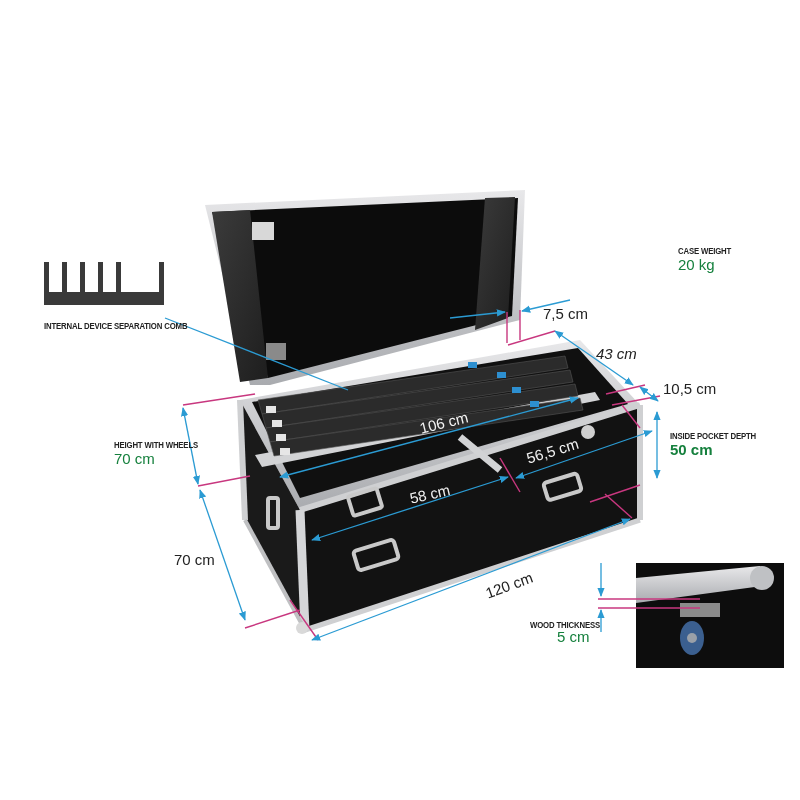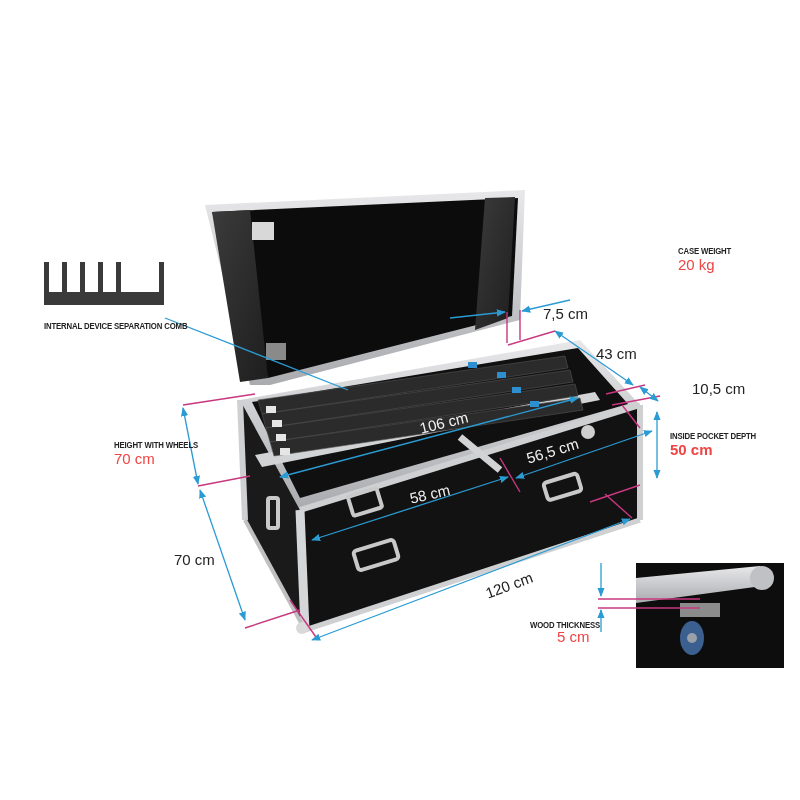--- a/index.html
+++ b/index.html
@@ -1,20 +1,20 @@
 <!DOCTYPE html>
 <html><head>
 <meta charset="utf-8">
 <style>
   html, body { margin:0; padding:0; background:#ffffff; }
   body { width:800px; height:800px; position:relative; overflow:hidden; font-family:"Liberation Sans", sans-serif; }
   .stage { position:absolute; left:0; top:0; width:800px; height:800px; }
   .lbl { position:absolute; color:#222; font-family:"Liberation Sans", sans-serif; }
   .cap { font-family:"Liberation Sans", sans-serif; font-weight:bold; font-size:9.5px; letter-spacing:-0.2px; transform:scaleX(0.82); transform-origin:left top; white-space:nowrap; color:#222; }
-  .val { font-size:15px; color:#ef4444; white-space:nowrap; }
+  .val { font-size:15px; color:#15803d; white-space:nowrap; }
   .dim { position:absolute; font-size:15px; white-space:nowrap; color:#222; transform-origin:left center; }
   .dim.onDark { color:#f2f2f2; }
 </style>
 </head>
 <body>
 
 <div class="stage">
 
   <svg width="800" height="800" viewBox="0 0 800 800" style="position:absolute;left:0;top:0">
     <defs>
@@ -148,21 +148,21 @@
   <div class="lbl cap" style="left:114px;top:439px;">HEIGHT WITH WHEELS</div>
   <div class="lbl val" style="left:114px;top:450px;">70 cm</div>
 
   <div class="lbl cap" style="left:670px;top:430px;">INSIDE POCKET DEPTH</div>
   <div class="lbl val" style="left:670px;top:441px;font-weight:bold;">50 cm</div>
 
   <div class="lbl cap" style="left:530px;top:619px;">WOOD THICKNESS</div>
   <div class="lbl val" style="left:557px;top:628px;">5 cm</div>
 
   <div class="dim" style="left:543px;top:305px;">7,5 cm</div>
-  <div class="dim" style="left:596px;top:345px;">43 cm</div>
-  <div class="dim" style="left:692px;top:380px;">10,5 cm</div>
+  <div class="dim" style="left:596px;top:345px;font-style:italic;">43 cm</div>
+  <div class="dim" style="left:663px;top:380px;">10,5 cm</div>
   <div class="dim onDark" style="left:420px;top:420px;transform:rotate(-14deg);">106 cm</div>
   <div class="dim onDark" style="left:527px;top:450px;transform:rotate(-17deg);">56,5 cm</div>
   <div class="dim onDark" style="left:410px;top:490px;transform:rotate(-13deg);">58 cm</div>
   <div class="dim" style="left:174px;top:551px;">70 cm</div>
   <div class="dim" style="left:486px;top:585px;transform:rotate(-20deg);">120 cm</div>
 
 </div>
 
 </body></html>

